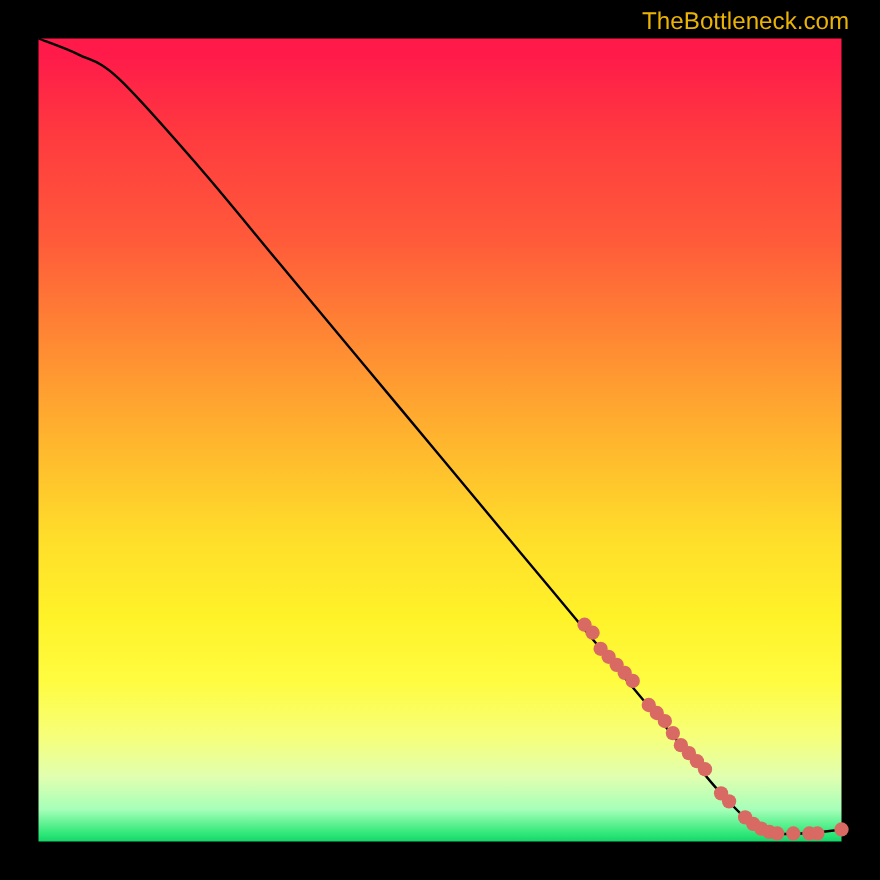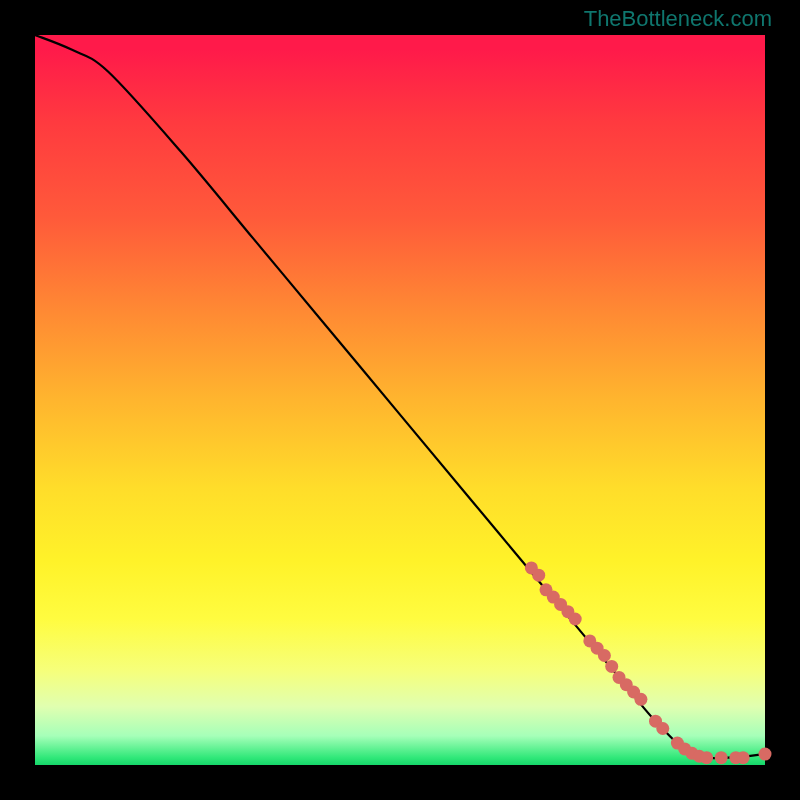--- a/index.html
+++ b/index.html
@@ -46,21 +46,21 @@
     width: 730px;
     height: 730px;
     overflow: visible;
   }
   .watermark {
     position: absolute;
     top: 6px;
     right: 28px;
     font-family: Arial, Helvetica, sans-serif;
     font-size: 22px;
-    color: #0f766e;
+    color: #eab308;
     letter-spacing: 0px;
     user-select: none;
   }
 </style>
 </head>
 <body>
 
 <div class="stage">
 
   <div class="plot-bg"></div>

